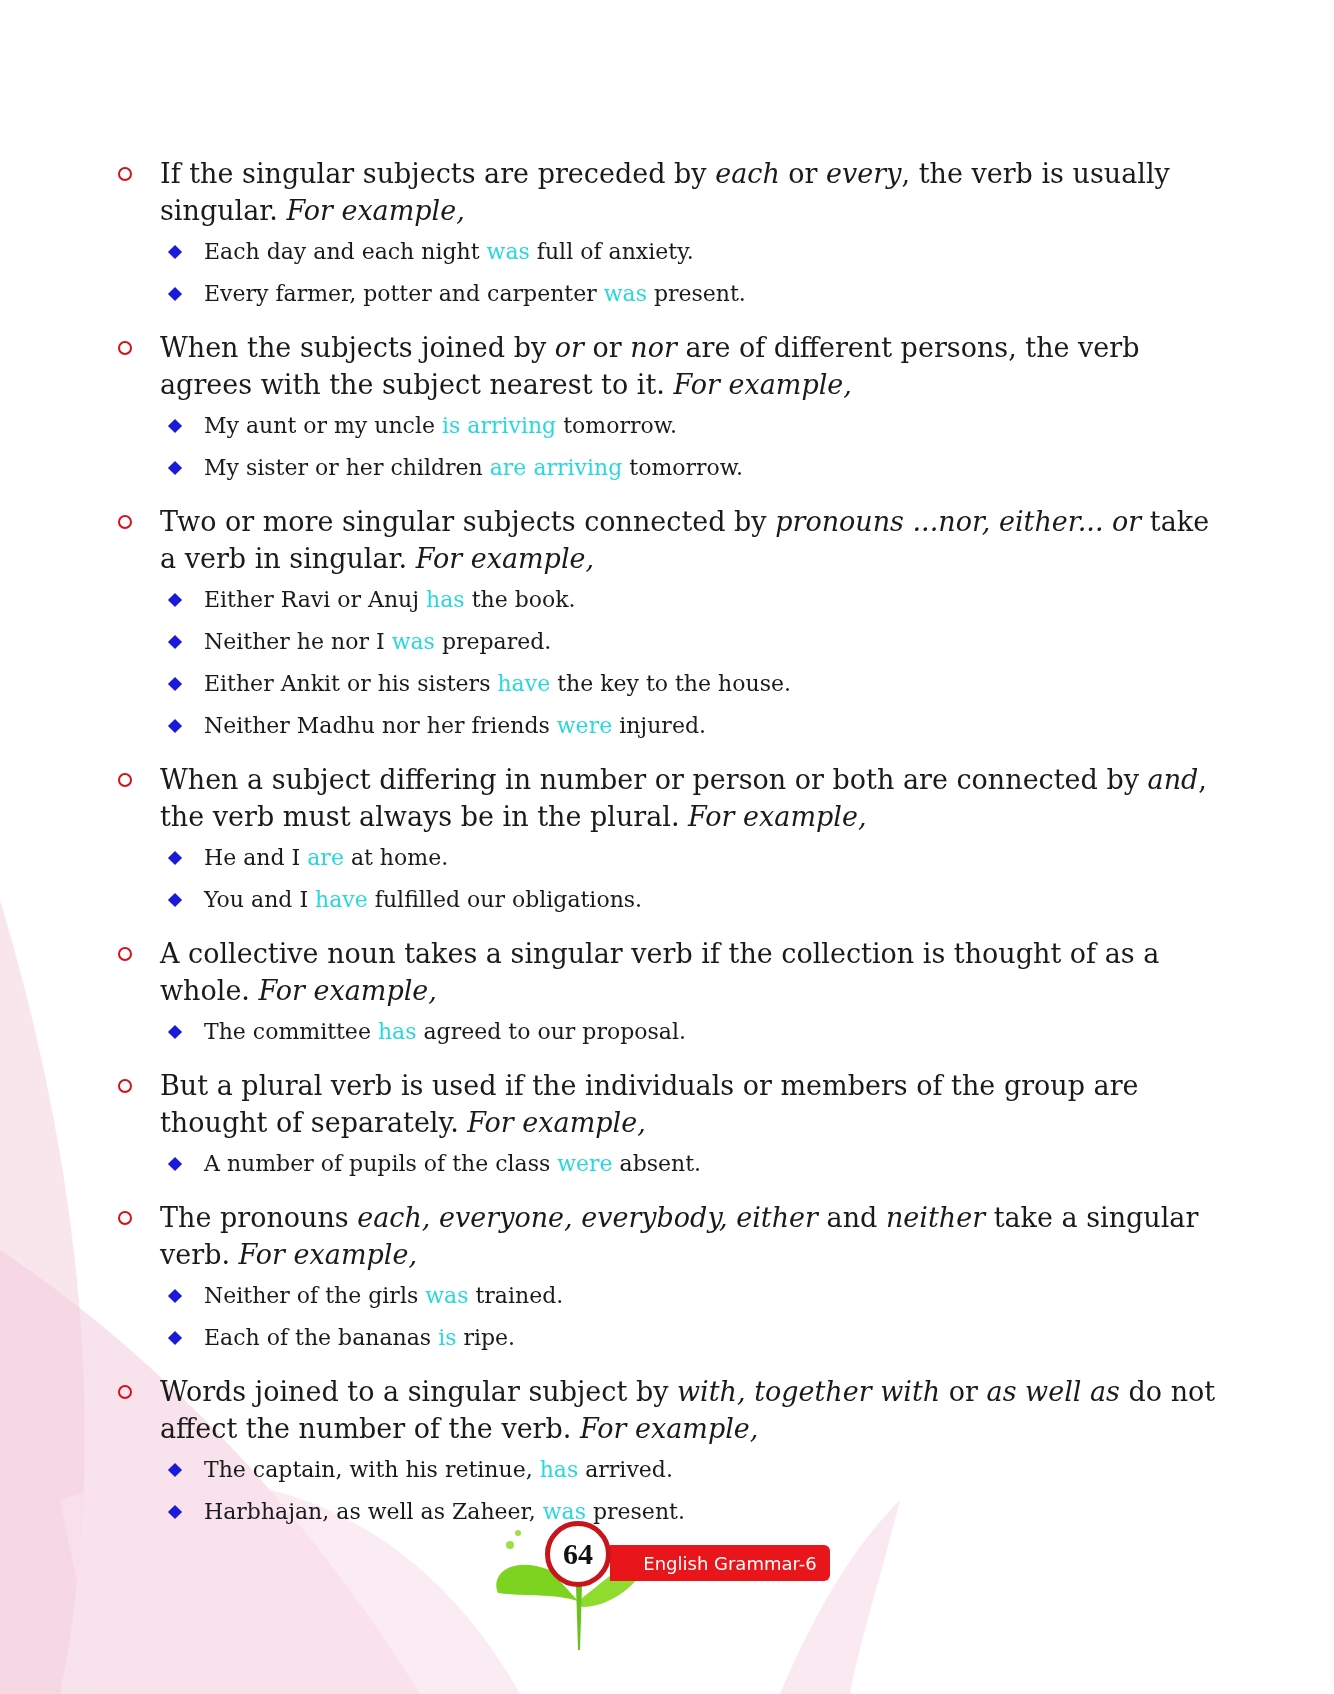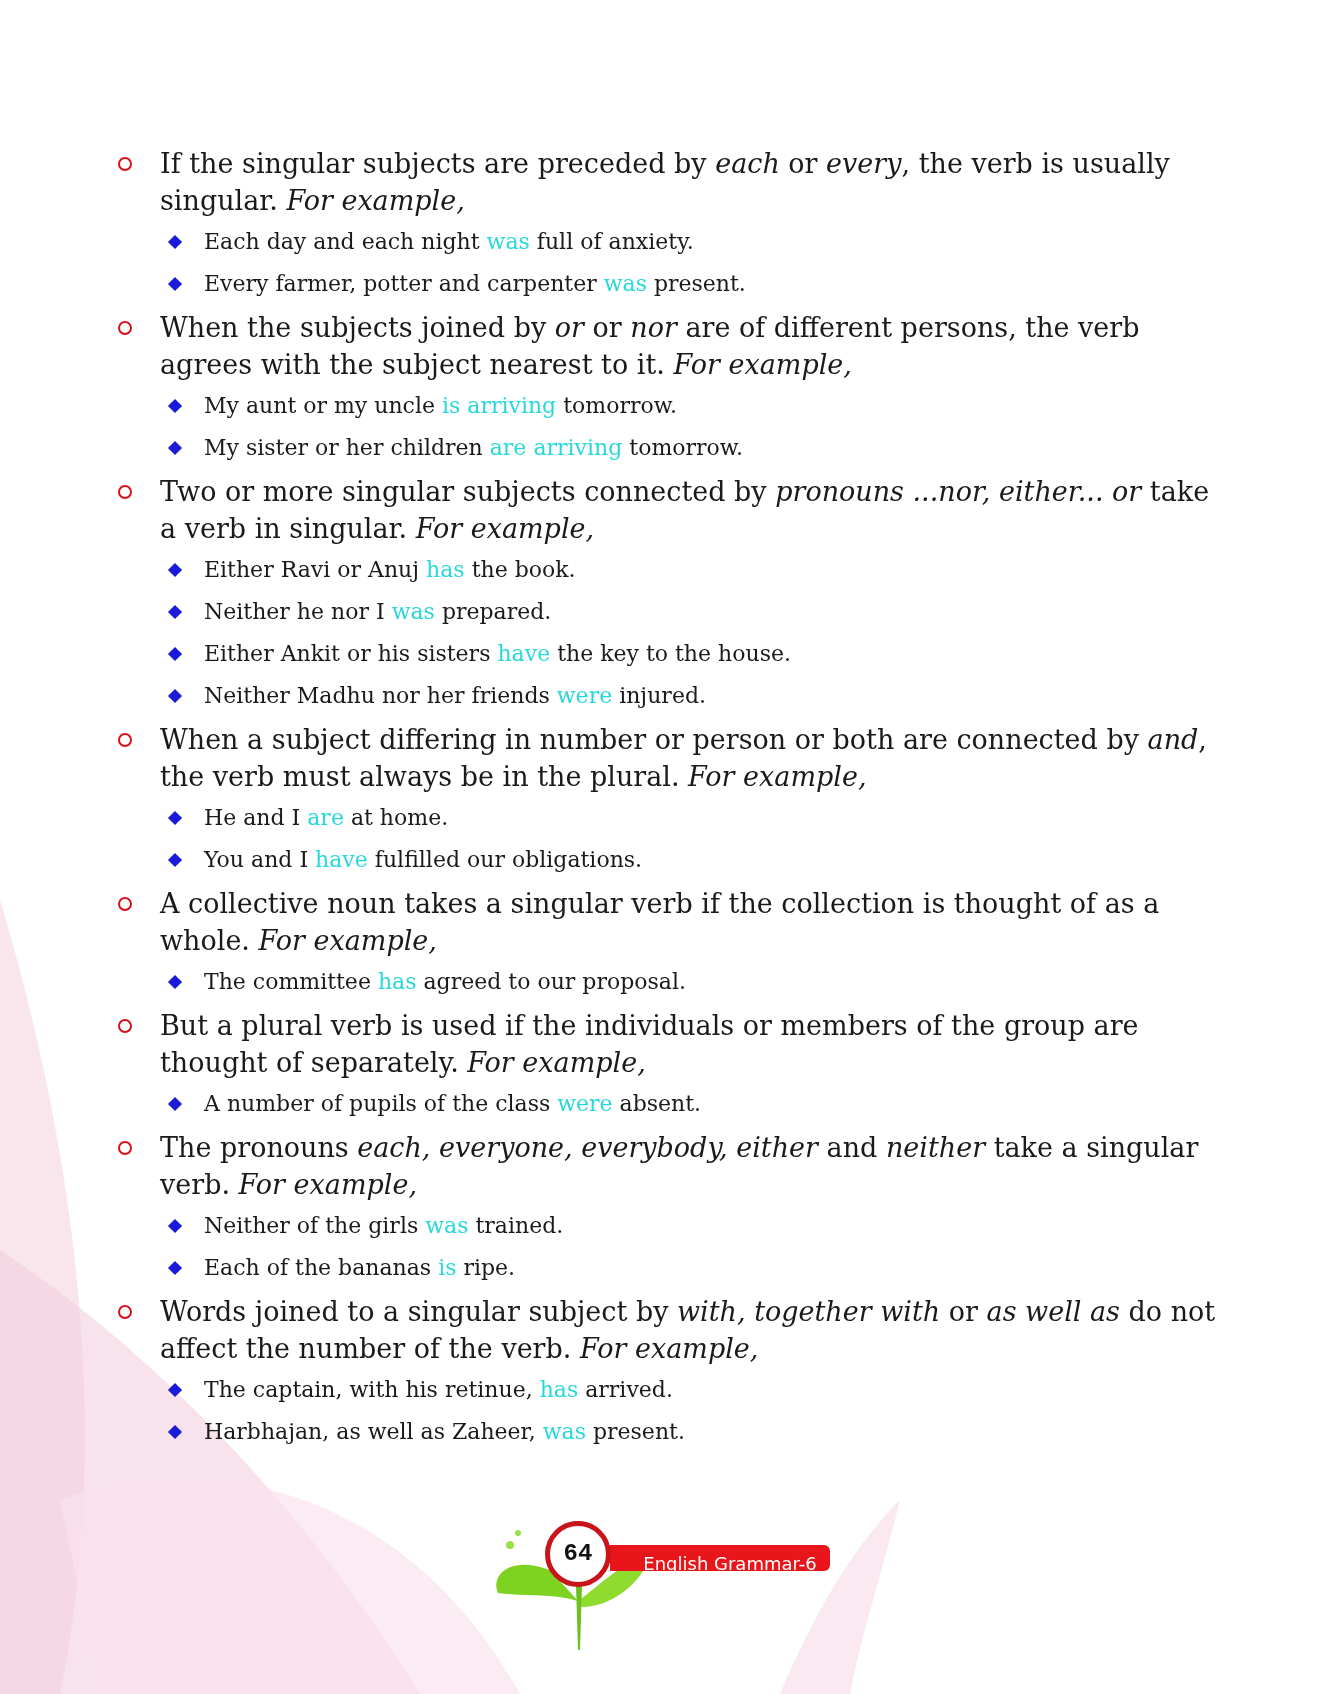--- a/index.html
+++ b/index.html
@@ -4,43 +4,43 @@
 <style>
   html, body { margin: 0; padding: 0; }
   body {
     width: 1334px; height: 1694px; position: relative; overflow: hidden;
     background: #ffffff;
     font-family: "DejaVu Serif", "Liberation Serif", serif;
     color: #1a1a1a;
   }
   .bg-petal { position: absolute; pointer-events: none; }
   .page { position: absolute; left: 118px; top: 138px; width: 1100px; }
-  .rule { position: relative; padding-left: 42px; font-size: 27px; line-height: 37px; margin-top: 7px; }
+  .rule { position: relative; padding-left: 42px; font-size: 27px; line-height: 37px; margin-top: 17px; }
   .rule .bullet {
     position: absolute; left: 0; top: 12px; width: 14px; height: 14px;
     border: 2.5px solid #d8101c; border-radius: 50%; box-sizing: border-box;
   }
   .ex { position: relative; padding-left: 86px; font-size: 22px; line-height: 37px; margin: 4px 0 5px; }
   .ex .diamond {
     position: absolute; left: 52px; top: 14px; width: 10px; height: 10px;
     background: #1a1ad8; transform: rotate(45deg);
   }
   .verb { color: #2ad8dc; }
   i { font-style: italic; }
   .footer { position: absolute; left: 490px; top: 1515px; width: 360px; height: 140px; }
   .ribbon {
-    position: absolute; left: 120px; top: 30px; width: 220px; height: 26px;
+    position: absolute; left: 120px; top: 30px; width: 220px; height: 36px;
     background: #e8161a; border-radius: 0 6px 6px 0; color: #fff;
     font-family: "DejaVu Sans", sans-serif; font-size: 18px; line-height: 38px;
     text-align: center; padding-left: 20px; box-sizing: border-box;
   }
   .pagecircle {
     position: absolute; left: 55px; top: 6px; width: 66px; height: 66px;
     border-radius: 50%; background: #fff; border: 5px solid #c8141a; box-sizing: border-box;
-    font-family: Liberation Mono, monospace; font-weight: bold; font-size: 24px;
+    font-family: Liberation Serif, serif; font-weight: bold; font-size: 30px;
     text-align: center; line-height: 56px; color: #111;
   }
 </style>
 </head>
 <body>
 
 <svg class="bg-petal" width="1334" height="1694" style="left:0;top:0">
   <path d="M0 900 C 60 1100, 120 1400, 60 1694 L0 1694 Z" fill="#f7dbe6" opacity="0.7"></path>
   <path d="M0 1250 C 150 1350, 300 1500, 420 1694 L 0 1694 Z" fill="#f4cfde" opacity="0.6"></path>
   <path d="M60 1500 C 200 1450, 400 1480, 520 1694 L 100 1694 Z" fill="#f9e2ec" opacity="0.7"></path>

